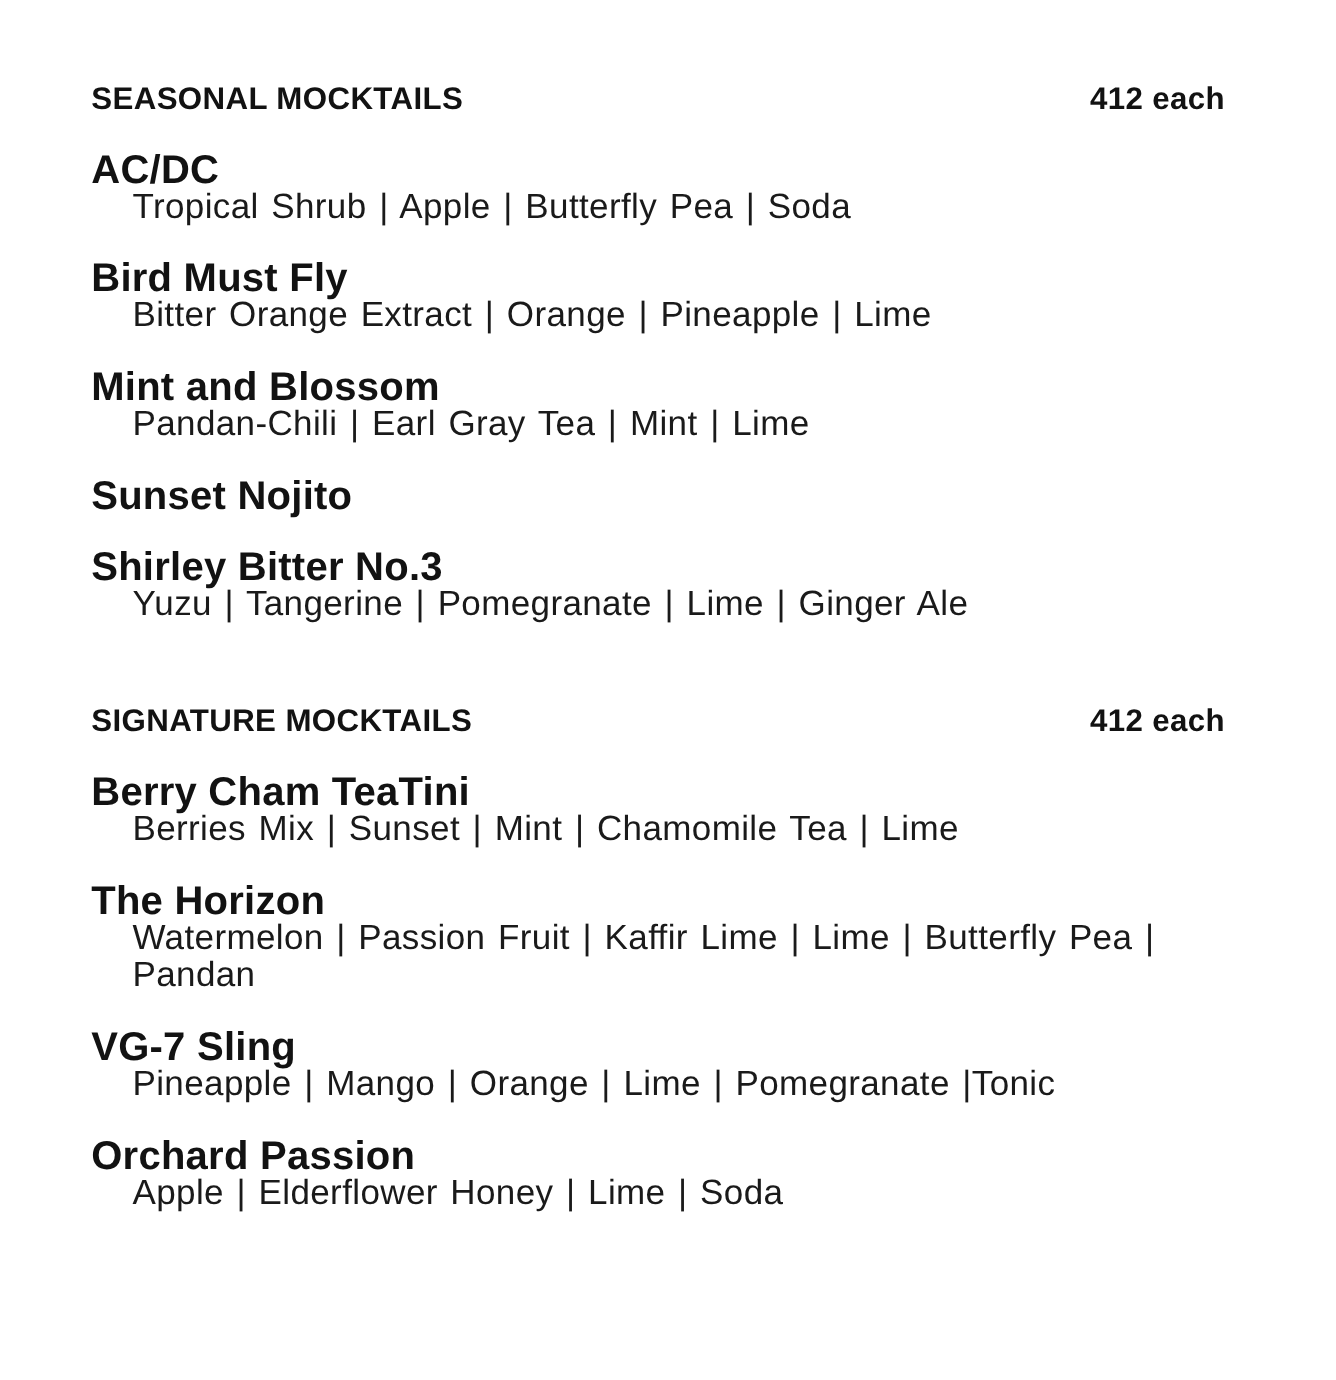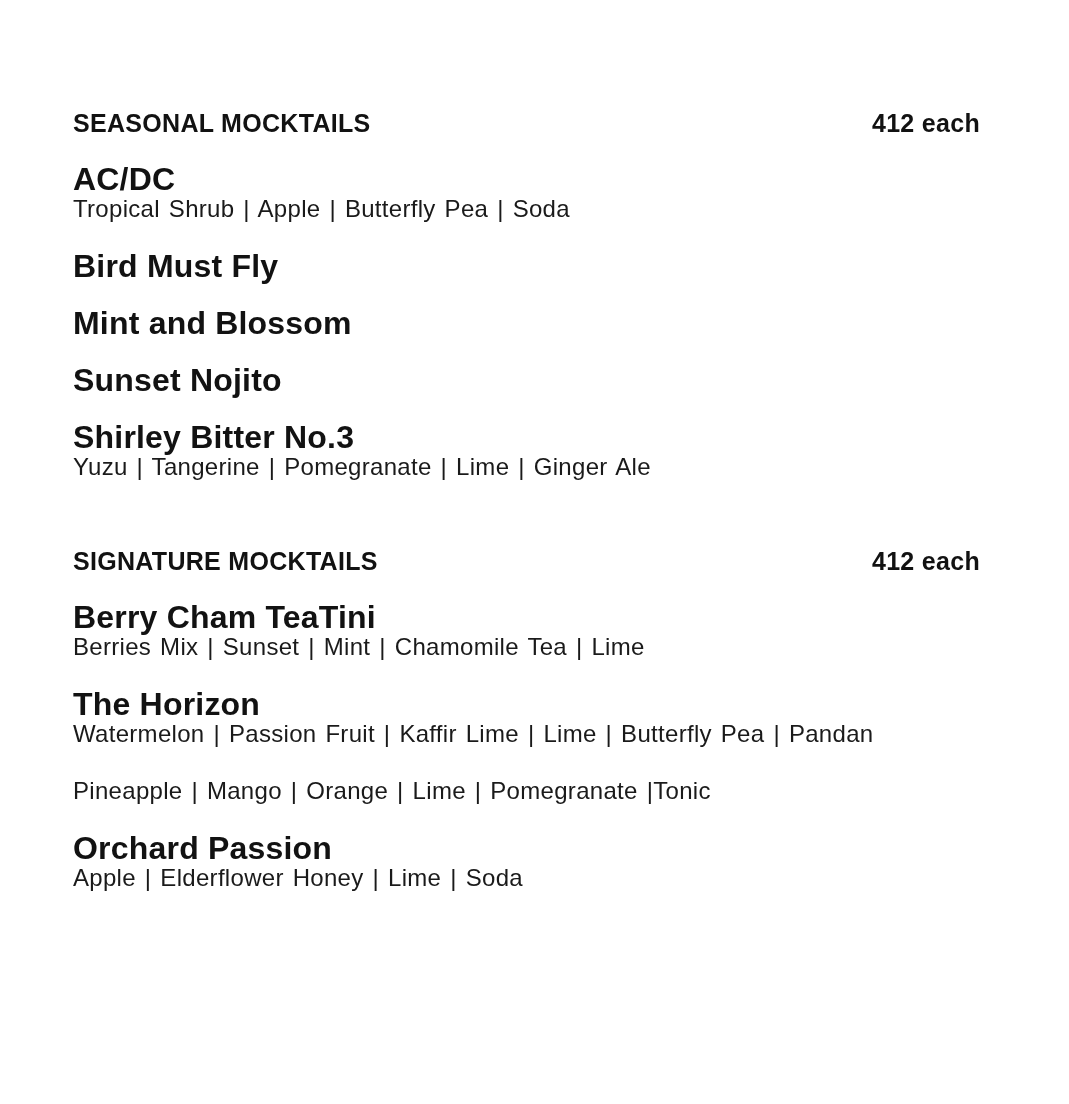--- a/index.html
+++ b/index.html
@@ -26,21 +26,20 @@
   }
   .section-header {
     display: flex;
     justify-content: space-between;
     align-items: baseline;
     font-weight: 700;
     font-size: 25px;
     line-height: 30px;
     letter-spacing: 0.3px;
     margin-bottom: 26px;
-    margin-top: 44px;
   }
   .section-price {
     font-weight: 700;
     font-size: 25px;
     white-space: nowrap;
     text-align: center;
   }
   .item {
     margin-bottom: 27px;
   }
@@ -48,49 +47,52 @@
     margin-bottom: 0;
   }
   .item-name {
     font-weight: 700;
     font-size: 32px;
     line-height: 30px;
     letter-spacing: 0.2px;
   }
   .item-ingredients {
     font-weight: 400;
-    font-size: 24px;
+    font-size: 28px;
     line-height: 30px;
     letter-spacing: 0.3px;
     word-spacing: 2px;
     color: #1a1a1a;
+    margin-left: 33px;
   }
 </style>
 </head>
 <body>
 
 <div class="menu">
 
   <section class="section">
     <div class="section-header">
       <span class="section-title">SEASONAL MOCKTAILS</span>
       <span class="section-price">412 each</span>
     </div>
 
     <div class="item">
       <div class="item-name">AC/DC</div>
       <div class="item-ingredients">Tropical Shrub | Apple | Butterfly Pea | Soda</div>
     </div>
 
     <div class="item">
       <div class="item-name">Bird Must Fly</div>
+      <div class="item-ingredients">Bitter Orange Extract | Orange | Pineapple | Lime</div>
     </div>
 
     <div class="item">
       <div class="item-name">Mint and Blossom</div>
+      <div class="item-ingredients">Pandan-Chili | Earl Gray Tea | Mint | Lime</div>
     </div>
 
     <div class="item">
       <div class="item-name">Sunset Nojito</div>
     </div>
 
     <div class="item">
       <div class="item-name">Shirley Bitter No.3</div>
       <div class="item-ingredients">Yuzu | Tangerine | Pomegranate | Lime | Ginger Ale</div>
     </div>
@@ -106,20 +108,21 @@
       <div class="item-name">Berry Cham TeaTini</div>
       <div class="item-ingredients">Berries Mix | Sunset | Mint | Chamomile Tea | Lime</div>
     </div>
 
     <div class="item">
       <div class="item-name">The Horizon</div>
       <div class="item-ingredients">Watermelon | Passion Fruit | Kaffir Lime | Lime | Butterfly Pea | Pandan</div>
     </div>
 
     <div class="item">
+      <div class="item-name">VG-7 Sling</div>
       <div class="item-ingredients">Pineapple | Mango | Orange | Lime | Pomegranate |Tonic</div>
     </div>
 
     <div class="item">
       <div class="item-name">Orchard Passion</div>
       <div class="item-ingredients">Apple | Elderflower Honey | Lime | Soda</div>
     </div>
   </section>
 
 </div>

